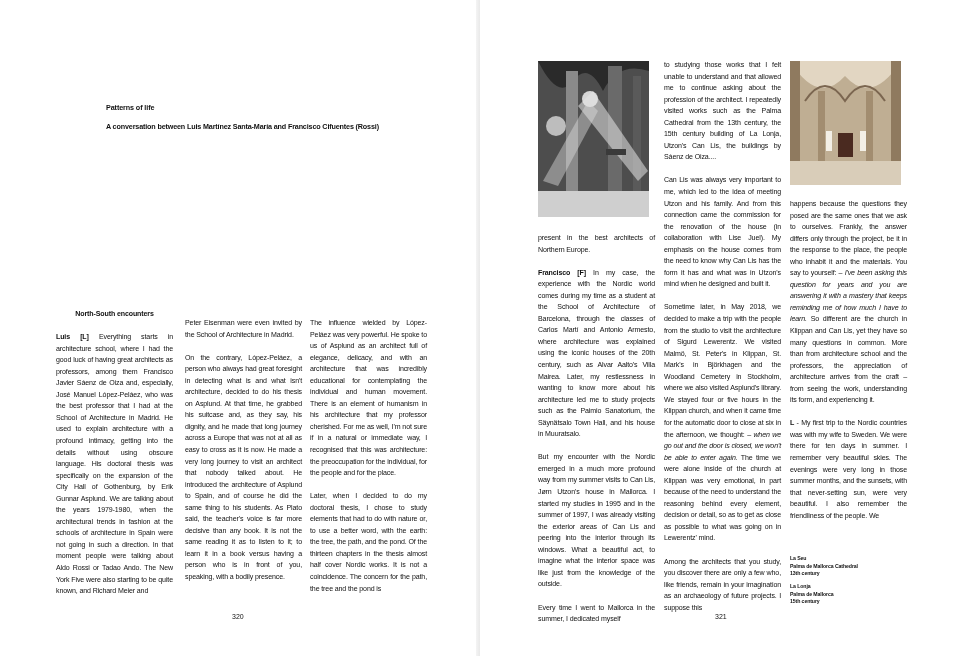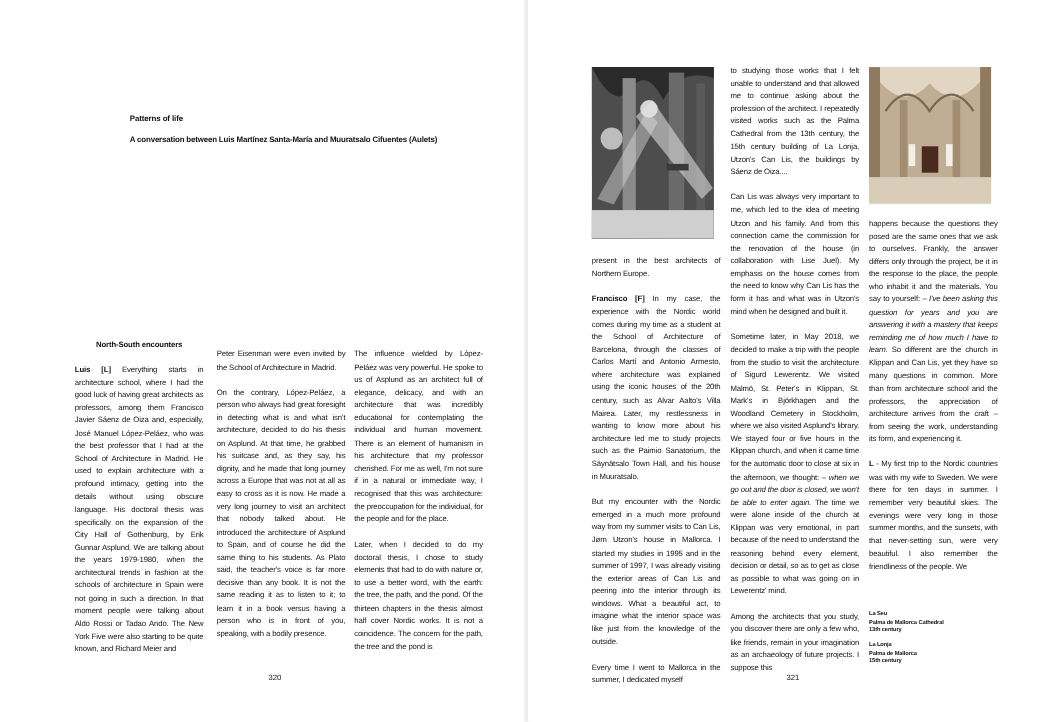--- a/index.html
+++ b/index.html
@@ -1,21 +1,21 @@
 <!DOCTYPE html>
 <html><head>
 <meta charset="utf-8">
 <style>
   html, body { margin: 0; padding: 0; }
   body {
     width: 960px; height: 656px; background: #ffffff; position: relative; overflow: hidden;
     font-family: "Liberation Sans", sans-serif; color: #111;
   }
   .page { position: absolute; top: 0; height: 656px; background: #fff; }
-  .page-left { left: 12px; width: 480px; }
+  .page-left { left: 0; width: 480px; }
   .page-right { left: 480px; width: 480px; }
   .gutter { position: absolute; left: 476px; top: 0; width: 8px; height: 656px;
     background: linear-gradient(to right, #f4f4f4, #e9e9e9, #f4f4f4); }
 
   .title { position: absolute; left: 106px; top: 103px; font-size: 7.2px; font-weight: bold; letter-spacing: -0.1px; }
   .subtitle { position: absolute; left: 106px; top: 122px; font-size: 7.2px; font-weight: bold; letter-spacing: -0.15px; }
 
   .col { position: absolute; width: 117px; font-size: 7.05px; line-height: 11.55px; text-align: justify; letter-spacing: -0.12px; }
   .col p { margin: 0 0 11.55px 0; }
   .col p:last-child { margin-bottom: 0; }
@@ -43,21 +43,21 @@
 
   .folio { position: absolute; top: 613px; font-size: 7px; }
   .folio-left { left: 232px; }
   .folio-right { left: 715px; }
 </style>
 </head>
 <body>
 
 <div class="page page-left">
   <div class="title">Patterns of life</div>
-  <div class="subtitle">A conversation between Luis Martínez Santa-María and Muuratsalo Cifuentes (Aulets)</div>
+  <div class="subtitle">A conversation between Luis Martínez Santa-María and Francisco Cifuentes (Rossi)</div>
 
   <div class="col col1">
     <span class="section-head">North-South encounters</span>
     <p><span class="b">Luis [L]</span><span> Everything starts in architecture school, where I had the good luck of having great architects as professors, among them Francisco Javier Sáenz de Oiza and, especially, José Manuel López-Peláez, who was the best professor that I had at the School of Architecture in Madrid. He used to explain architecture with a profound intimacy, getting into the details without using obscure language. His doctoral thesis was specifically on the expansion of the City Hall of Gothenburg, by Erik Gunnar Asplund. We are talking about the years 1979-1980, when the architectural trends in fashion at the schools of architecture in Spain were not going in such a direction. In that moment people were talking about Aldo Rossi or Tadao Ando. The New York Five were also starting to be quite known, and Richard Meier and</span></p>
   </div>
 
   <div class="col col2">
     <p>Peter Eisenman were even invited by the School of Architecture in Madrid.</p>
     <p>On the contrary, López-Peláez, a person who always had great foresight in detecting what is and what isn't architecture, decided to do his thesis on Asplund. At that time, he grabbed his suitcase and, as they say, his dignity, and he made that long journey across a Europe that was not at all as easy to cross as it is now. He made a very long journey to visit an architect that nobody talked about. He introduced the architecture of Asplund to Spain, and of course he did the same thing to his students. As Plato said, the teacher's voice is far more decisive than any book. It is not the same reading it as to listen to it; to learn it in a book versus having a person who is in front of you, speaking, with a bodily presence.</p>
   </div>

